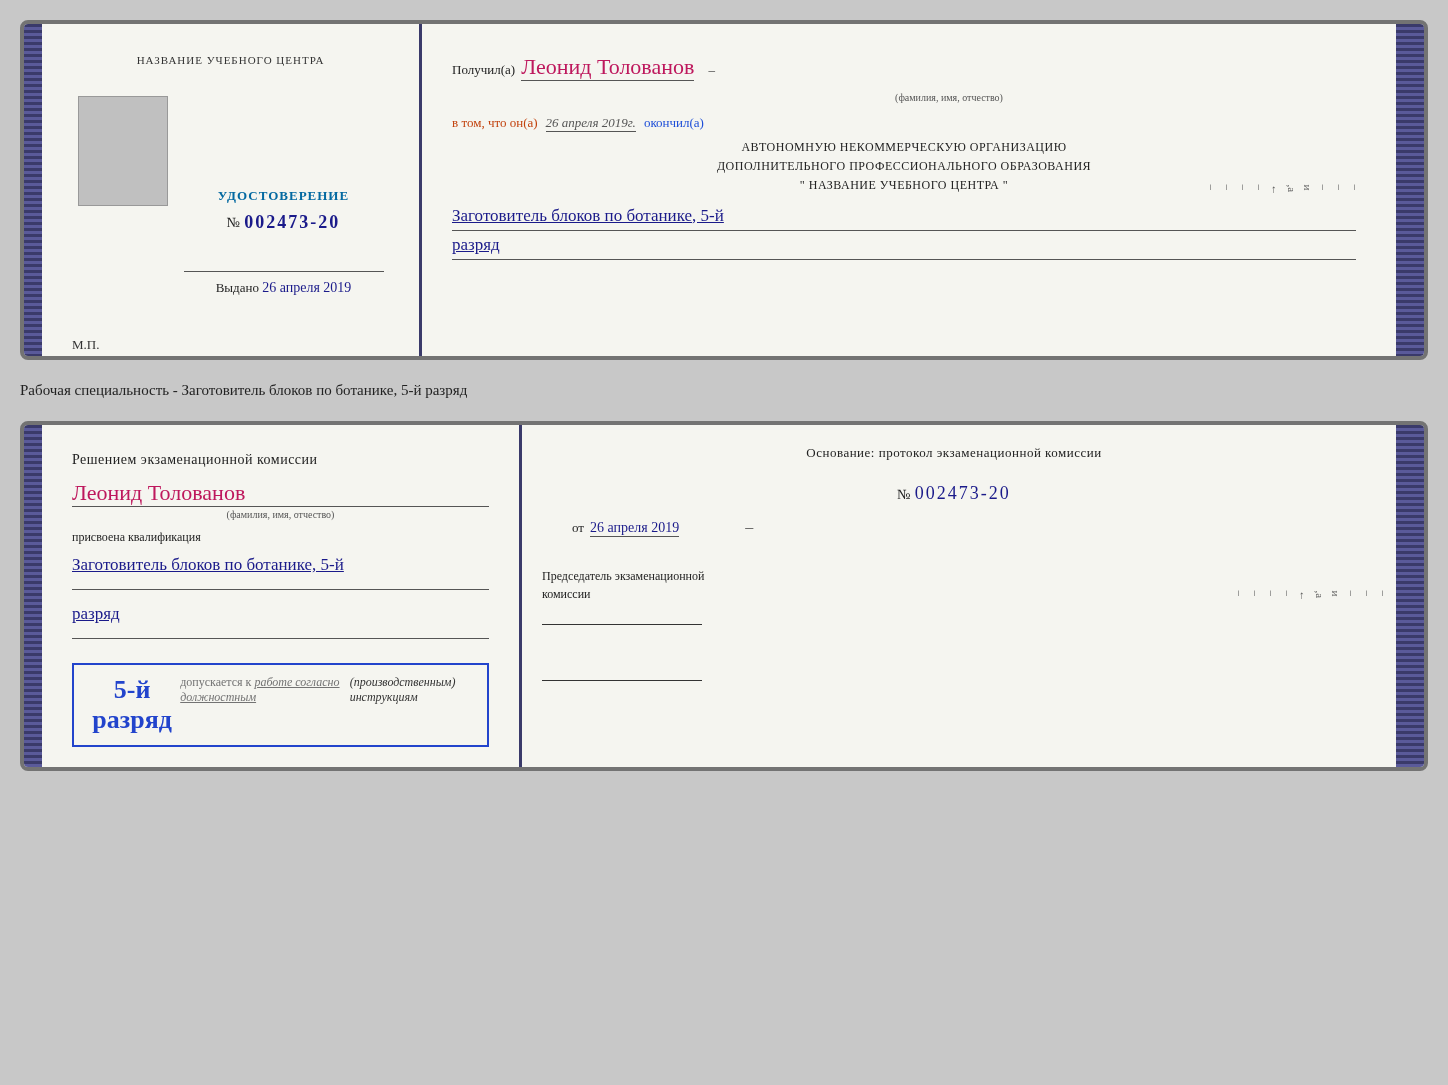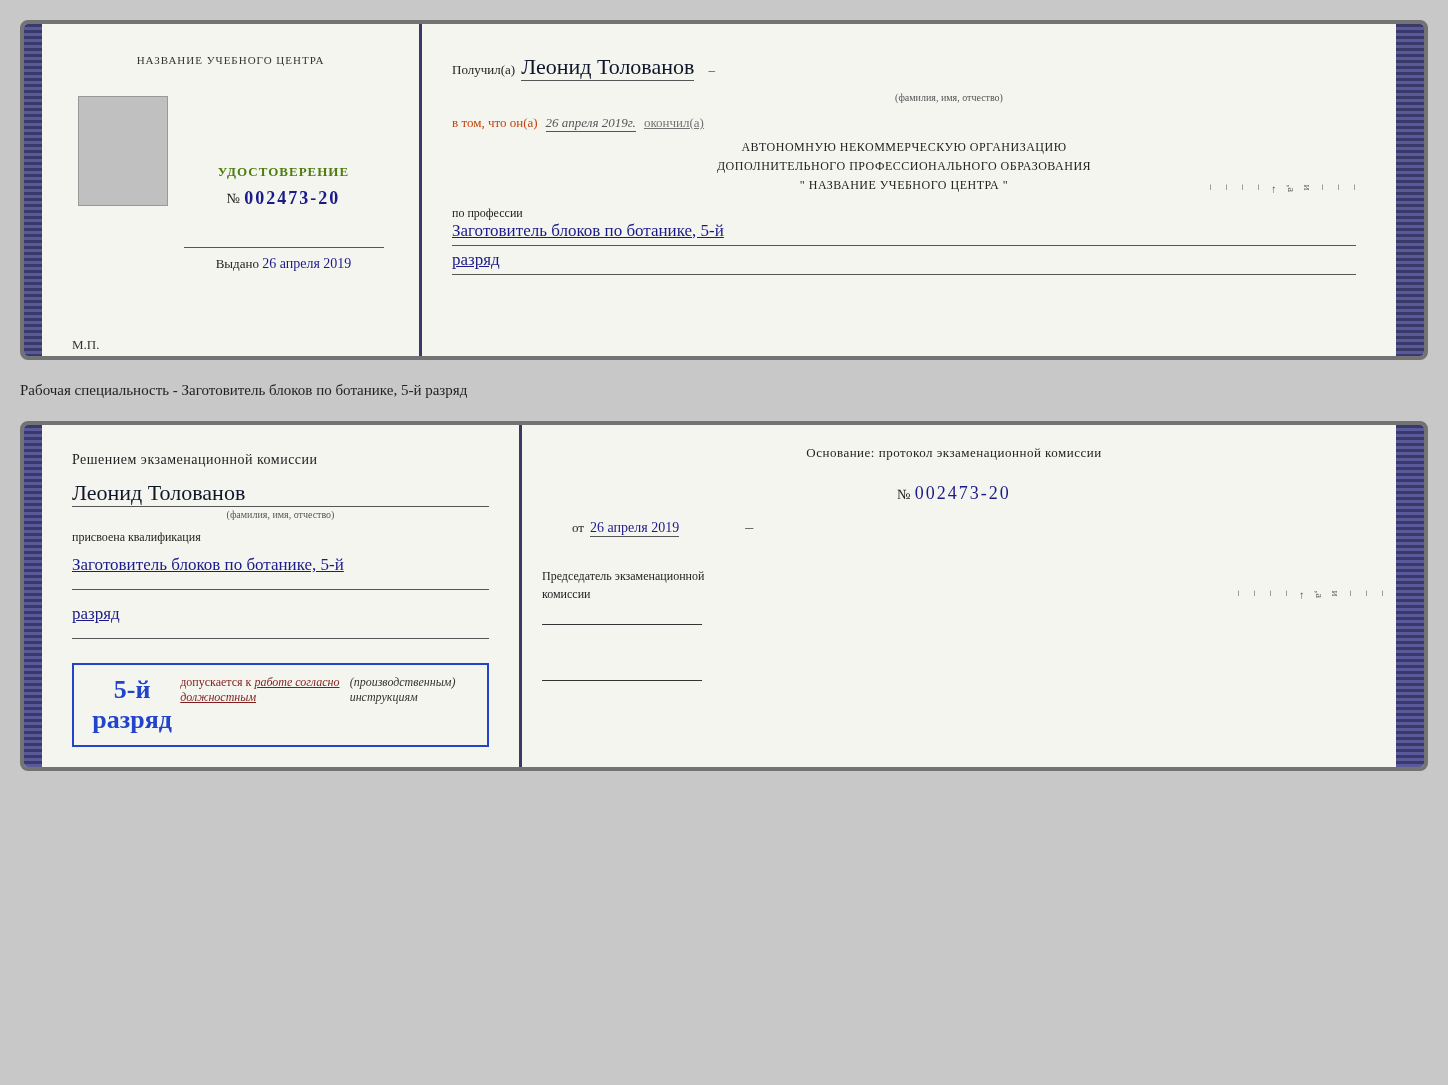--- a/index.html
+++ b/index.html
@@ -86,22 +86,22 @@
       font-family: 'Segoe Script', 'Comic Sans MS', cursive;
       color: #1a1a8a;
     }
 
     
     .cert-title {
       font-size: 13px;
       font-weight: bold;
       letter-spacing: 1px;
       text-align: center;
-      color: #4d7c0f;
-      margin-top: 48px;
+      color: #0369a1;
+      margin-top: 72px;
     }
 
     .cert-number {
       font-size: 18px;
       font-weight: bold;
       color: #1a1a8a;
       font-family: 'Segoe Script', cursive;
       letter-spacing: 2px;
     }
 
@@ -128,21 +128,21 @@
 
     
     .received-line {
       font-size: 13px;
       color: #222;
       margin-top: 10px;
     }
 
     .full-name-handwritten {
       font-family: 'Segoe Script', 'Comic Sans MS', cursive;
-      color: #0f172a;
+      color: #be185d;
       font-size: 22px;
     }
 
     .subtitle-small {
       font-size: 10px;
       color: #555;
       text-align: center;
     }
 
     .date-handwritten {
@@ -242,21 +242,21 @@
     .rank-box-title {
       font-size: 26px;
       font-weight: bold;
       color: #2244cc;
       font-family: 'Segoe Script', 'Comic Sans MS', cursive;
       text-align: center;
     }
 
     .rank-box-sub {
       font-size: 12px;
-      color: #7f1d1d;
+      color: #737373;
     }
 
     .rank-box-italic {
       font-size: 12px;
       color: #333;
       font-style: italic;
     }
 
     .basis-title {
       font-size: 13px;
@@ -340,31 +340,30 @@
         <span class="full-name-handwritten field-line-bottom">Леонид Толованов</span>
         <span style="font-size:13px; color:#333; margin-left:8px;">–</span>
       </div>
       <div style="text-align:center; margin-left:90px;">
         <span class="subtitle-small">(фамилия, имя, отчество)</span>
       </div>
 
       <div style="display:flex; align-items:baseline; gap:8px; margin-top:4px; flex-wrap:wrap;">
         <span style="font-size:13px; color:#c2410c;">в том, что он(а)</span>
         <span class="date-handwritten field-line-bottom">26 апреля 2019г.</span>
-        <span style="font-size:13px; color:#737373;text-decoration:underline;">окончил(а)</span>
+        <span style="font-size:13px; color:#1d4ed8;">окончил(а)</span>
       </div>
 
       <div class="org-text">
         <div>АВТОНОМНУЮ НЕКОММЕРЧЕСКУЮ ОРГАНИЗАЦИЮ</div>
         <div>ДОПОЛНИТЕЛЬНОГО ПРОФЕССИОНАЛЬНОГО ОБРАЗОВАНИЯ</div>
         <div>"   НАЗВАНИЕ УЧЕБНОГО ЦЕНТРА   "</div>
       </div>
 
       <div style="margin-top:4px;">
-        <div class="profession-label">по профессии</div>
         <div class="profession-handwritten">Заготовитель блоков по ботанике, 5-й</div>
         <hr class="field-line">
         <div class="rank-handwritten">разряд</div>
         <hr class="field-line">
       </div>
 
       <div class="edge-text">
         <span>–</span>
         <span>–</span>
         <span>–</span>

